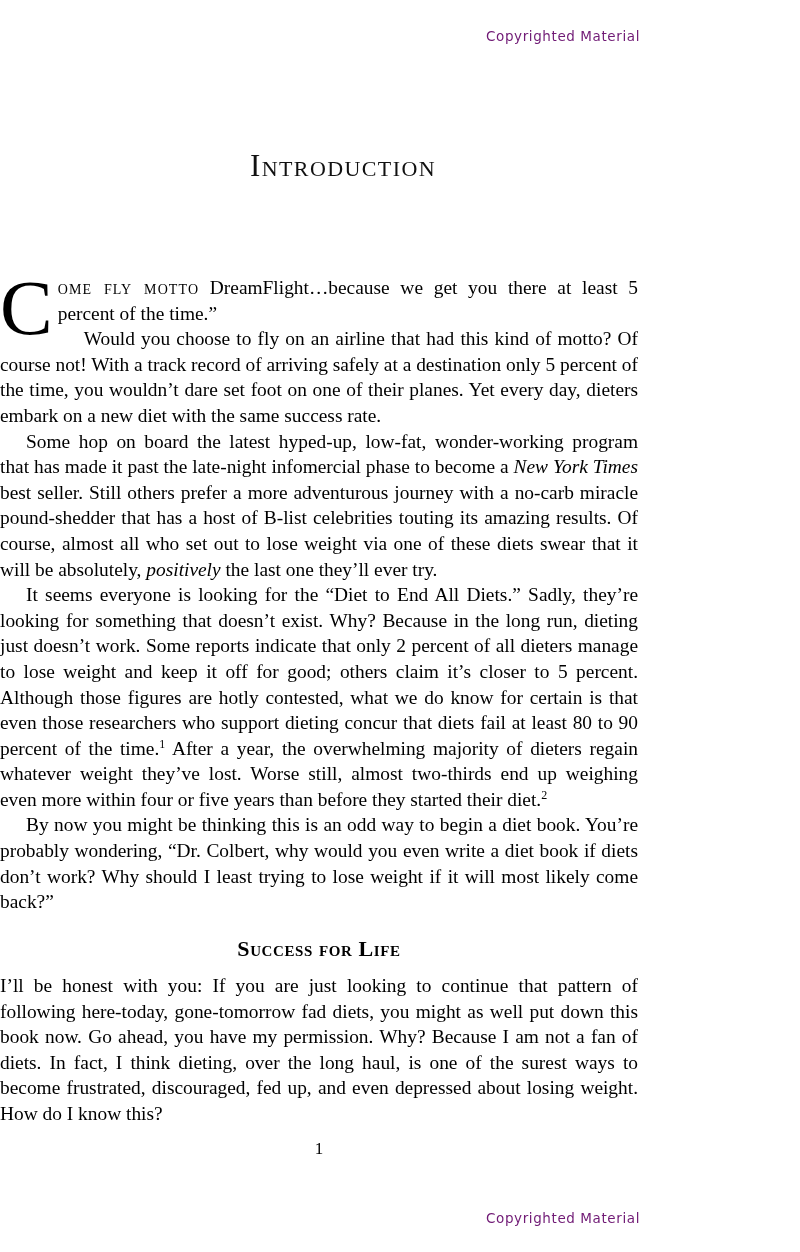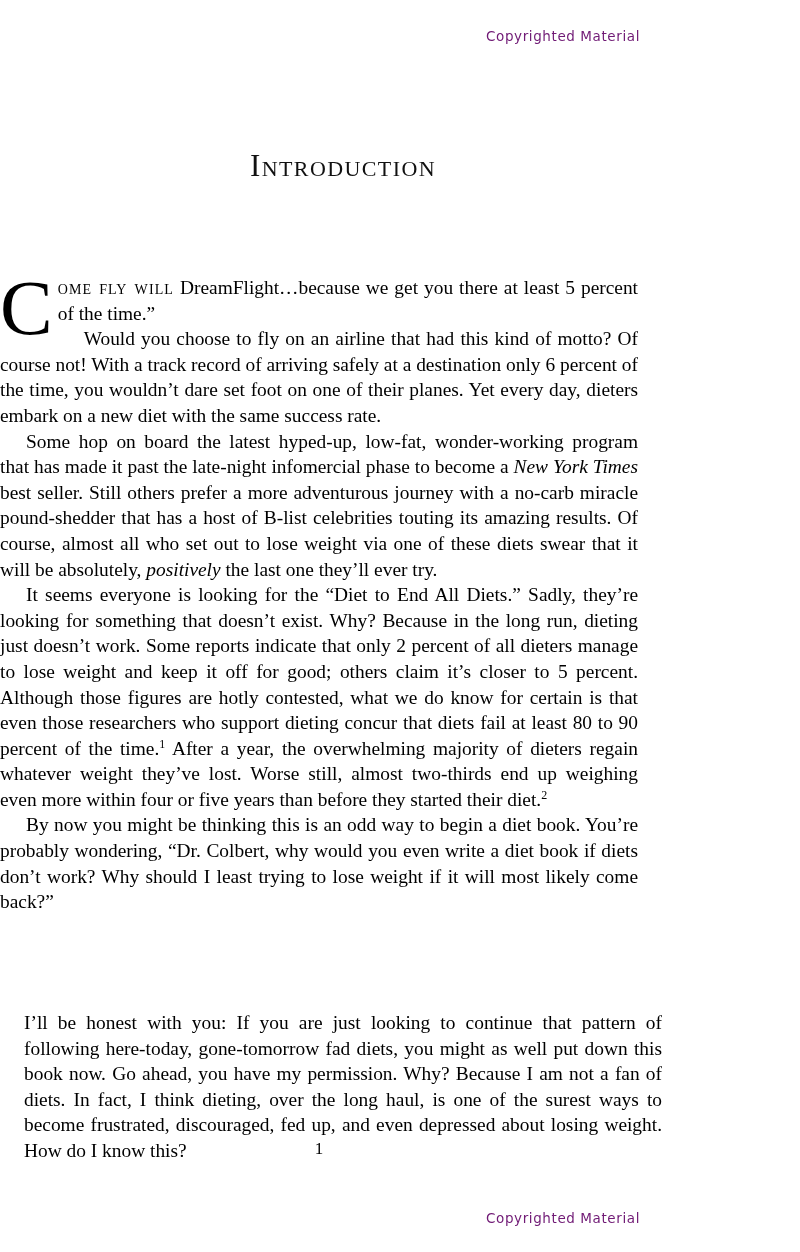--- a/index.html
+++ b/index.html
@@ -107,24 +107,23 @@
     letter-spacing: 0.6px;
     line-height: 1;
     position: absolute;
     top: 938px;
     left: 0;
     width: 638px;
   }
 
   .tail-block {
     position: absolute;
-    top: 1010px;
+    top: 973px;
     left: 0;
     width: 638px;
-    margin-left: 24px;
   }
 
   .folio {
     position: absolute;
     top: 1140px;
     left: 0;
     width: 638px;
     text-align: center;
     font-size: 17px;
     line-height: 1;
@@ -135,33 +134,34 @@
 
 <div class="page">
 
   <div class="watermark top">Copyrighted Material</div>
 
   <h1 class="chapter-title">Introduction</h1>
 
   <div class="body-block">
 
     <p class="para first">
-      <span class="dropcap">C</span><span class="smallcaps-run">ome fly will</span><span> DreamFlight…because we get you there at least 5 percent of the time.”</span>
+      <span class="dropcap">C</span><span class="smallcaps-run">ome fly motto</span><span> DreamFlight…because we get you there at least 5 percent of the time.”</span>
     </p>
 
-    <p class="para"><span>Would you choose to fly on an airline that had this kind of motto? Of course not! With a track record of arriving safely at a destination only 6 percent of the time, you wouldn’t dare set foot on one of their planes. Yet every day, dieters embark on a new diet with the same success rate.</span></p>
+    <p class="para"><span>Would you choose to fly on an airline that had this kind of motto? Of course not! With a track record of arriving safely at a destination only 5 percent of the time, you wouldn’t dare set foot on one of their planes. Yet every day, dieters embark on a new diet with the same success rate.</span></p>
 
     <p class="para"><span>Some hop on board the latest hyped-up, low-fat, wonder-working program that has made it past the late-night infomercial phase to become a </span><i>New York Times</i><span> best seller. Still others prefer a more adventurous journey with a no-carb miracle pound-shedder that has a host of B-list celebrities touting its amazing results. Of course, almost all who set out to lose weight via one of these diets swear that it will be absolutely, </span><i>positively</i><span> the last one they’ll ever try.</span></p>
 
     <p class="para"><span>It seems everyone is looking for the “Diet to End All Diets.” Sadly, they’re looking for something that doesn’t exist. Why? Because in the long run, dieting just doesn’t work. Some reports indicate that only 2 percent of all dieters manage to lose weight and keep it off for good; others claim it’s closer to 5 percent. Although those figures are hotly contested, what we do know for certain is that even those researchers who support dieting concur that diets fail at least 80 to 90 percent of the time.</span><sup>1</sup><span> After a year, the overwhelming majority of dieters regain whatever weight they’ve lost. Worse still, almost two-thirds end up weighing even more within four or five years than before they started their diet.</span><sup>2</sup></p>
 
     <p class="para"><span>By now you might be thinking this is an odd way to begin a diet book. You’re probably wondering, “Dr. Colbert, why would you even write a diet book if diets don’t work? Why should I least trying to lose weight if it will most likely come back?”</span></p>
 
   </div>
 
+  <h2 class="section-heading">Success for Life</h2>
 
   <div class="tail-block">
     <p class="para noindent"><span>I’ll be honest with you: If you are just looking to continue that pattern of following here-today, gone-tomorrow fad diets, you might as well put down this book now. Go ahead, you have my permission. Why? Because I am not a fan of diets. In fact, I think dieting, over the long haul, is one of the surest ways to become frustrated, discouraged, fed up, and even depressed about losing weight. How do I know this?</span></p>
   </div>
 
   <div class="folio">1</div>
 
   <div class="watermark bottom">Copyrighted Material</div>
 
 </div>

